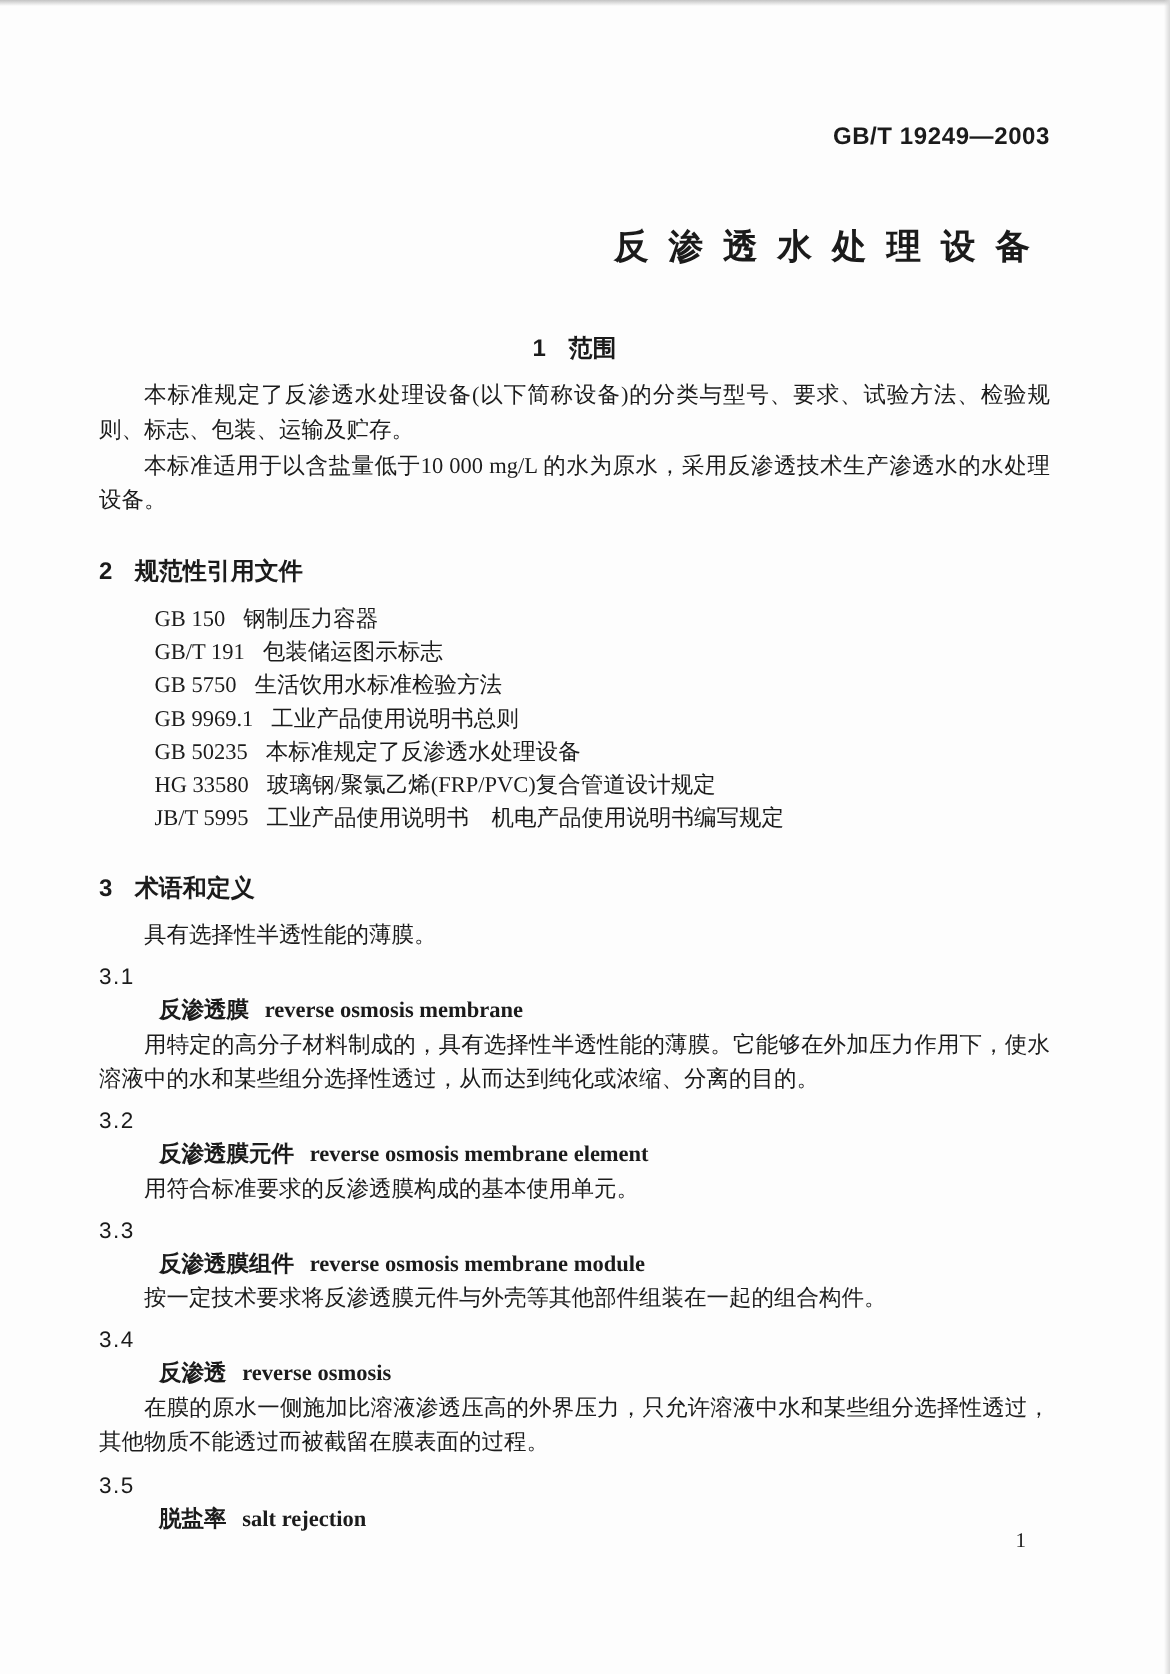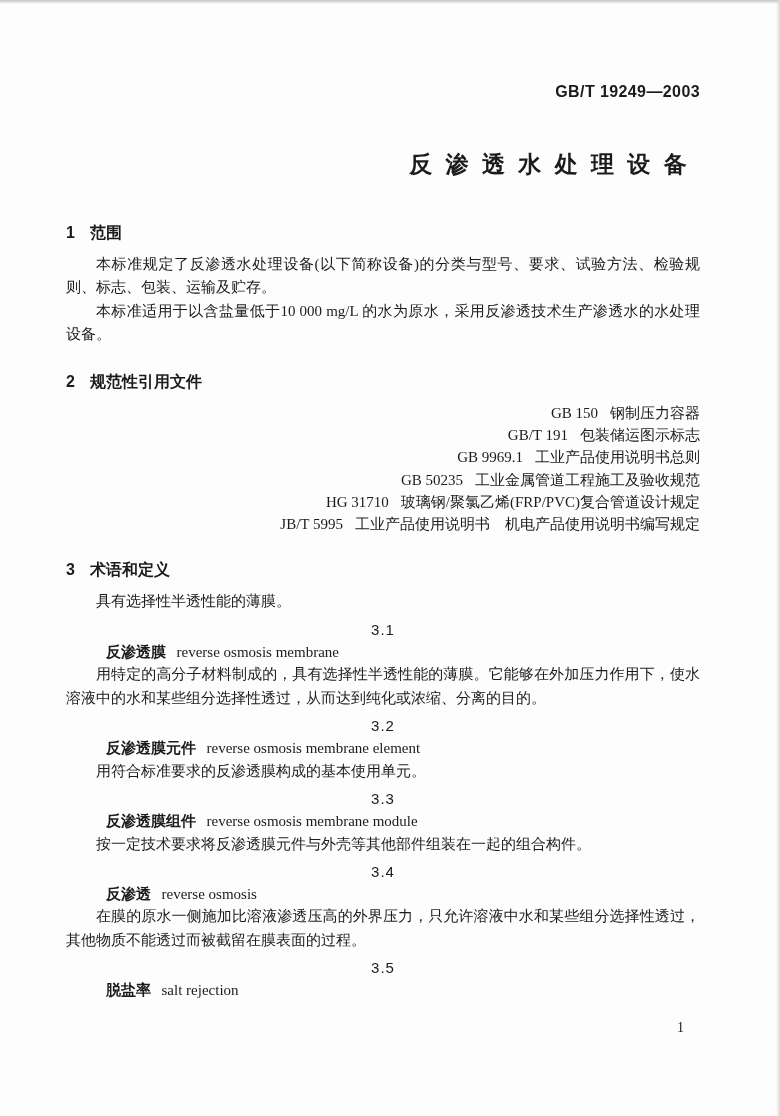--- a/index.html
+++ b/index.html
@@ -40,49 +40,49 @@
     font-weight:700;font-size:23px;line-height:32px;
     letter-spacing:.58em;text-indent:.58em;
     white-space:nowrap;
   }
   .sec-heading{
     font-family:"Liberation Sans","DejaVu Sans",sans-serif;
     font-weight:700;font-size:16px;line-height:22px;
     margin:24px 0 9px;
   }
   .sec-heading .sec-num{margin-right:15px;}
-  #section-scope .sec-heading{margin-top:42px;}
+  #section-scope .sec-heading{margin-top:42px;text-align:center;}
   .body-text{
     margin:0;
     font-size:15px;line-height:23.4px;
     text-align:justify;
     text-indent:2em;
   }
-  .ref-list{margin-top:2px;text-align:right;}
+  .ref-list{margin-top:2px;}
   .ref-line{
     margin-left:37px;
     font-size:15px;line-height:22.3px;
     white-space:nowrap;
   }
   .ref-code{margin-right:.8em;}
   .term{margin:0;}
   .term-num{
     margin-top:5px;
     font-family:"Liberation Sans","DejaVu Sans",sans-serif;
-    font-size:15px;line-height:22px;letter-spacing:1px;text-align:center;
+    font-size:15px;line-height:22px;letter-spacing:1px;
   }
   .term-heading{
     margin-left:40px;
     font-size:15px;line-height:22.5px;
   }
   .term-zh{
     font-family:Liberation Sans, sans-serif;
     font-weight:700;margin-right:.7em;
   }
-  .term-en{font-weight:400;}
+  .term-en{font-weight:700;}
   .page-number{
     position:absolute;right:96px;bottom:80px;
     font-size:14px;line-height:16px;
   }
 </style>
 </head>
 <body>
 
 <div class="page">
 
@@ -103,27 +103,30 @@
       <span class="sec-num">2</span><span class="sec-title">规范性引用文件</span>
     </h2>
     <div class="ref-list">
       <div class="ref-line">
         <span class="ref-code">GB 150</span><span class="ref-title">钢制压力容器</span>
       </div>
       <div class="ref-line">
         <span class="ref-code">GB/T 191</span><span class="ref-title">包装储运图示标志</span>
       </div>
       <div class="ref-line">
+        <span class="ref-code">GB 5750</span><span class="ref-title">生活饮用水标准检验方法</span>
+      </div>
+      <div class="ref-line">
         <span class="ref-code">GB 9969.1</span><span class="ref-title">工业产品使用说明书总则</span>
       </div>
       <div class="ref-line">
-        <span class="ref-code">GB 50235</span><span class="ref-title">工业金属管道工程施工及验收规范</span>
+        <span class="ref-code">GB 50235</span><span class="ref-title">本标准规定了反渗透水处理设备</span>
       </div>
       <div class="ref-line">
-        <span class="ref-code">HG 31710</span><span class="ref-title">玻璃钢/聚氯乙烯(FRP/PVC)复合管道设计规定</span>
+        <span class="ref-code">HG 33580</span><span class="ref-title">玻璃钢/聚氯乙烯(FRP/PVC)复合管道设计规定</span>
       </div>
       <div class="ref-line">
         <span class="ref-code">JB/T 5995</span><span class="ref-title">工业产品使用说明书　机电产品使用说明书编写规定</span>
       </div>
     </div>
   </section>
 
   <section id="section-terms-definitions">
     <h2 class="sec-heading">
       <span class="sec-num">3</span><span class="sec-title">术语和定义</span>

